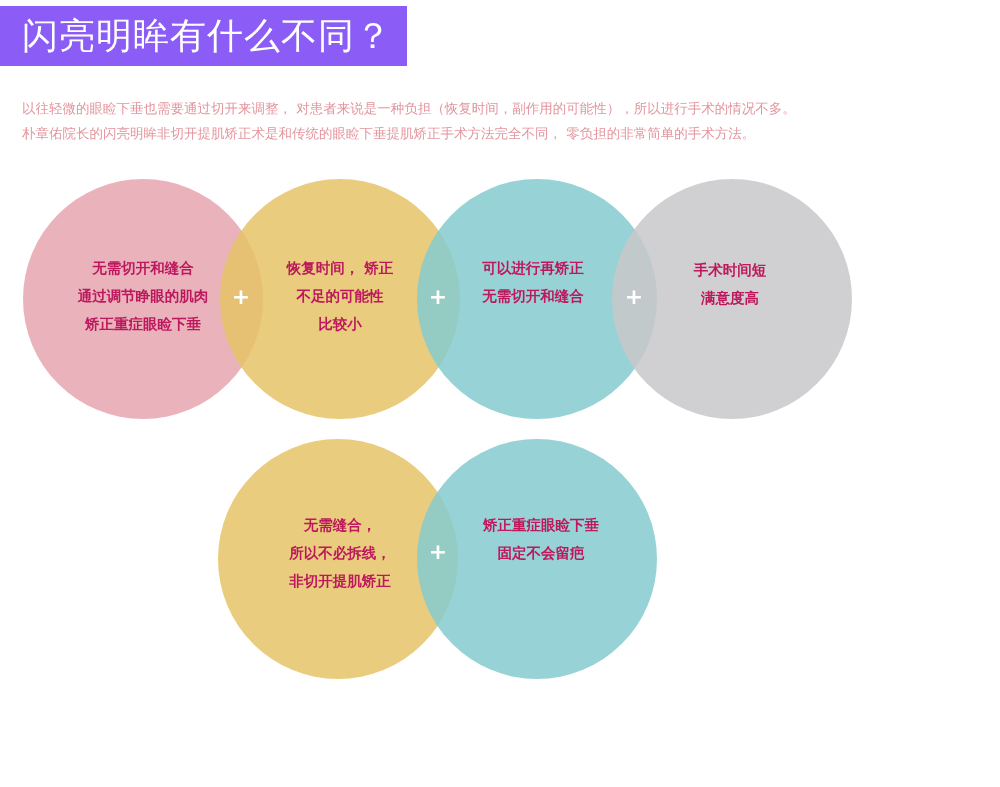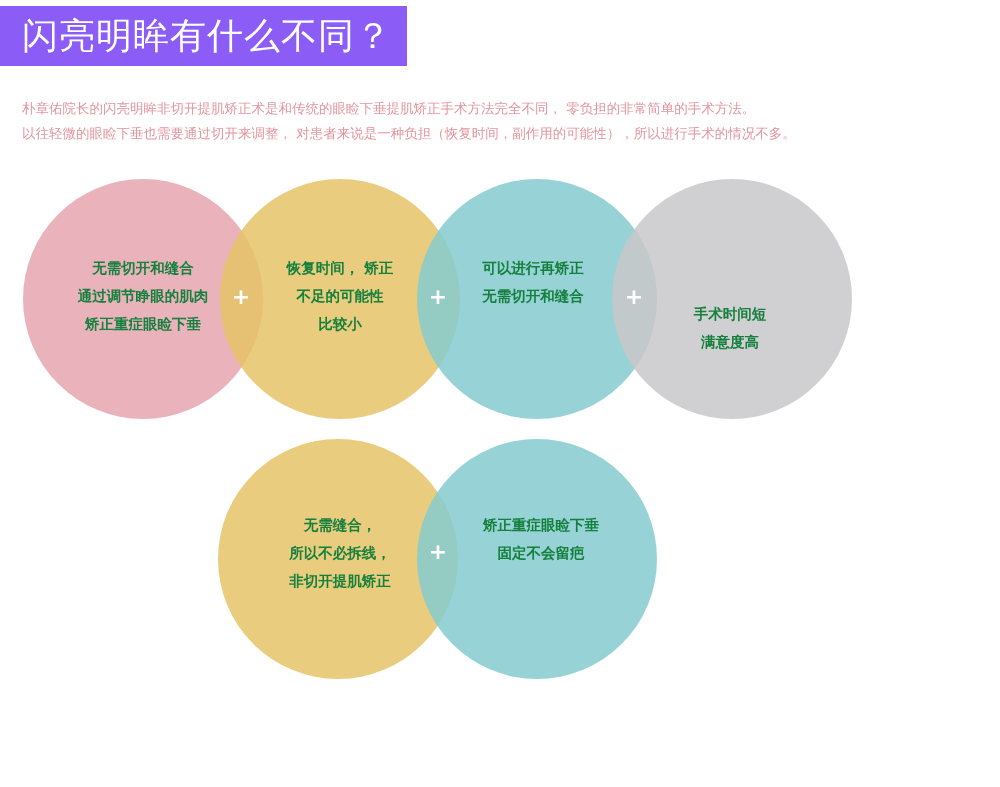--- a/index.html
+++ b/index.html
@@ -25,54 +25,54 @@
     .circle {
       position: absolute; width: 240px; height: 240px; border-radius: 50%;
       opacity: 0.85;
     }
     .c-pink { background: #e6a6b0; }
     .c-yellow { background: #e5c367; }
     .c-teal { background: #85cbcf; }
     .c-gray { background: #c8c7c9; }
     .label {
       position: absolute; width: 240px; text-align: center;
-      color: #15803d; font-size: 14.5px; line-height: 28px;
+      color: #be185d; font-size: 14.5px; line-height: 28px;
       font-weight: bold; white-space: pre-line;
     }
     .plus {
       position: absolute; width: 20px; height: 20px; text-align: center;
       color: #ffffff; font-size: 22px; line-height: 20px; font-weight: bold;
     }
   </style>
 </head>
 <body>
 
 <div class="title-bar">
   <div class="title-text">闪亮明眸有什么不同？</div>
 </div>
 
 <div class="intro">
+  <p>以往轻微的眼睑下垂也需要通过切开来调整， 对患者来说是一种负担（恢复时间，副作用的可能性），所以进行手术的情况不多。</p>
   <p>朴章佑院长的闪亮明眸非切开提肌矫正术是和传统的眼睑下垂提肌矫正手术方法完全不同， 零负担的非常简单的手术方法。</p>
-  <p>以往轻微的眼睑下垂也需要通过切开来调整， 对患者来说是一种负担（恢复时间，副作用的可能性），所以进行手术的情况不多。</p>
 </div>
 
 <div class="circle c-pink" style="left:23px; top:179px;"></div>
 <div class="circle c-yellow" style="left:220px; top:179px;"></div>
 <div class="circle c-teal" style="left:417px; top:179px;"></div>
 <div class="circle c-gray" style="left:612px; top:179px;"></div>
 
 <div class="label" style="left:23px; top:254px;">无需切开和缝合
 通过调节睁眼的肌肉
 矫正重症眼睑下垂</div>
 <div class="label" style="left:220px; top:254px;">恢复时间， 矫正
 不足的可能性
 比较小</div>
 <div class="label" style="left:413px; top:254px;">可以进行再矫正
 无需切开和缝合</div>
-<div class="label" style="left:610px; top:256px;margin-top:44px;">手术时间短
+<div class="label" style="left:610px; top:256px;">手术时间短
 满意度高</div>
 
 <div class="plus" style="left:231px; top:287px;">+</div>
 <div class="plus" style="left:428px; top:287px;">+</div>
 <div class="plus" style="left:624px; top:287px;">+</div>
 
 <div class="circle c-yellow" style="left:218px; top:439px;"></div>
 <div class="circle c-teal" style="left:417px; top:439px;"></div>
 
 <div class="label" style="left:220px; top:511px;">无需缝合，

